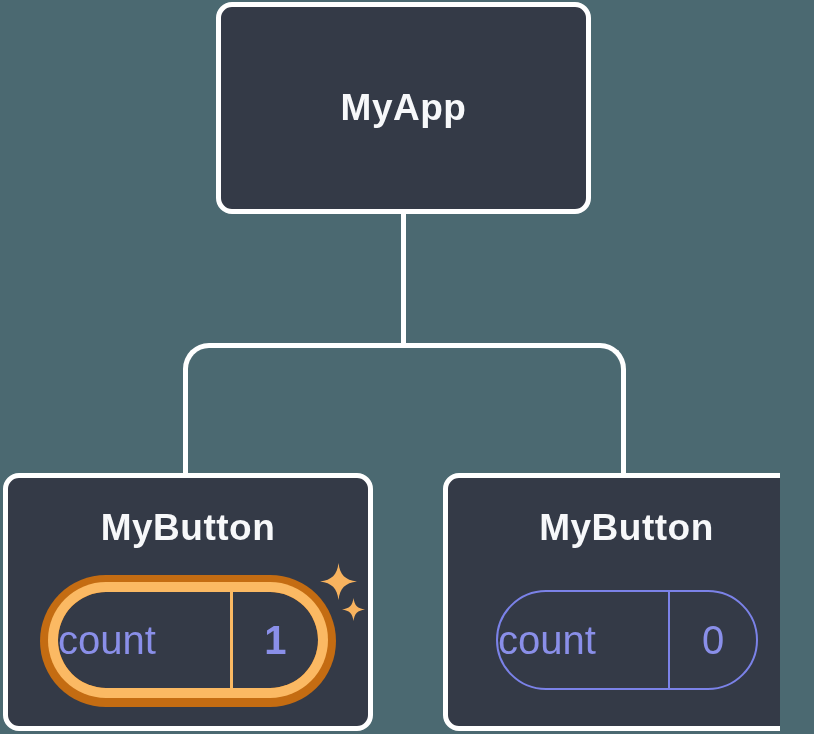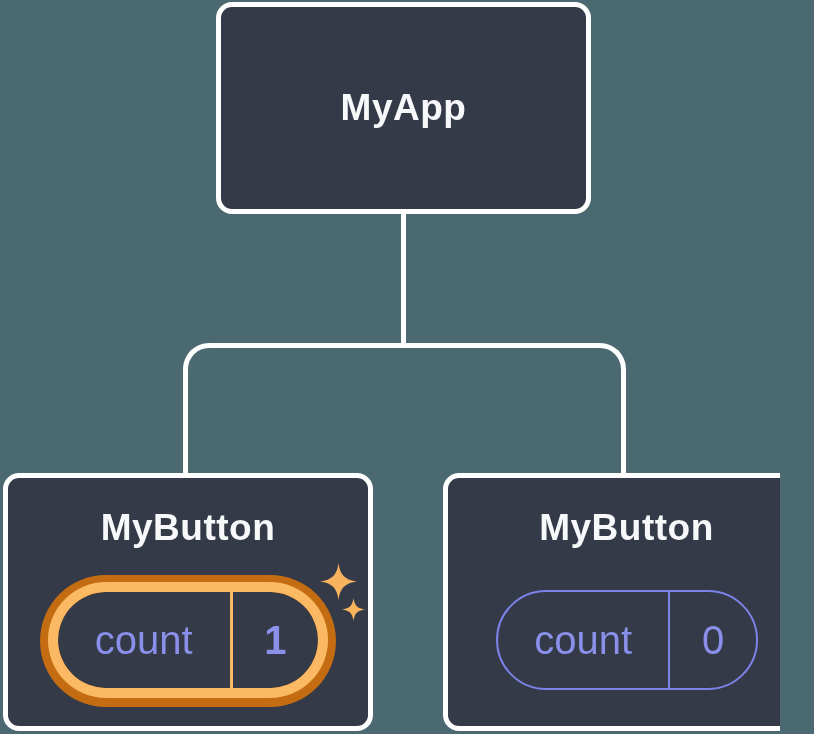--- a/index.html
+++ b/index.html
@@ -57,21 +57,21 @@
   .pill-plain{
     left:48px;
     border:2.5px solid var(--pill-border-purple);
   }
   .pill-highlight{
     left:50px;top:114px;height:96px;width:260px;
     box-shadow:0 0 0 10px var(--highlight-orange),
                0 1px 0 18px var(--highlight-orange-dark);
   }
   .pill-label-seg{
-    flex:0 0 66%;display:flex;align-items:center;justify-content:center;
+    flex:0 0 66%;display:flex;align-items:center;
   }
   .pill-value-seg{
     flex:1 1 auto;display:flex;align-items:center;justify-content:center;
   }
   .pill-plain .pill-value-seg{border-left:2.5px solid var(--pill-border-purple);}
   .pill-highlight .pill-value-seg{border-left:3px solid var(--highlight-orange);}
 
   .pill-label{color:var(--state-purple);font-size:40px;font-weight:400;}
   .pill-value{color:var(--state-purple);font-size:40px;font-weight:400;}
   .pill-value-bold{font-weight:700;}

